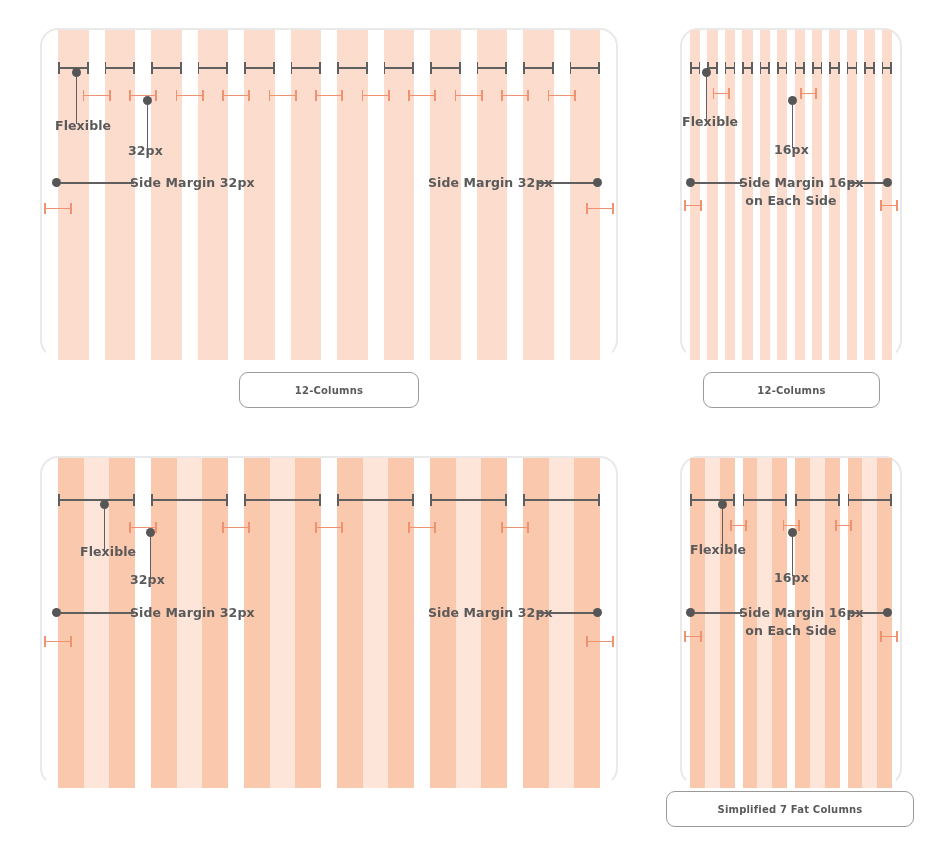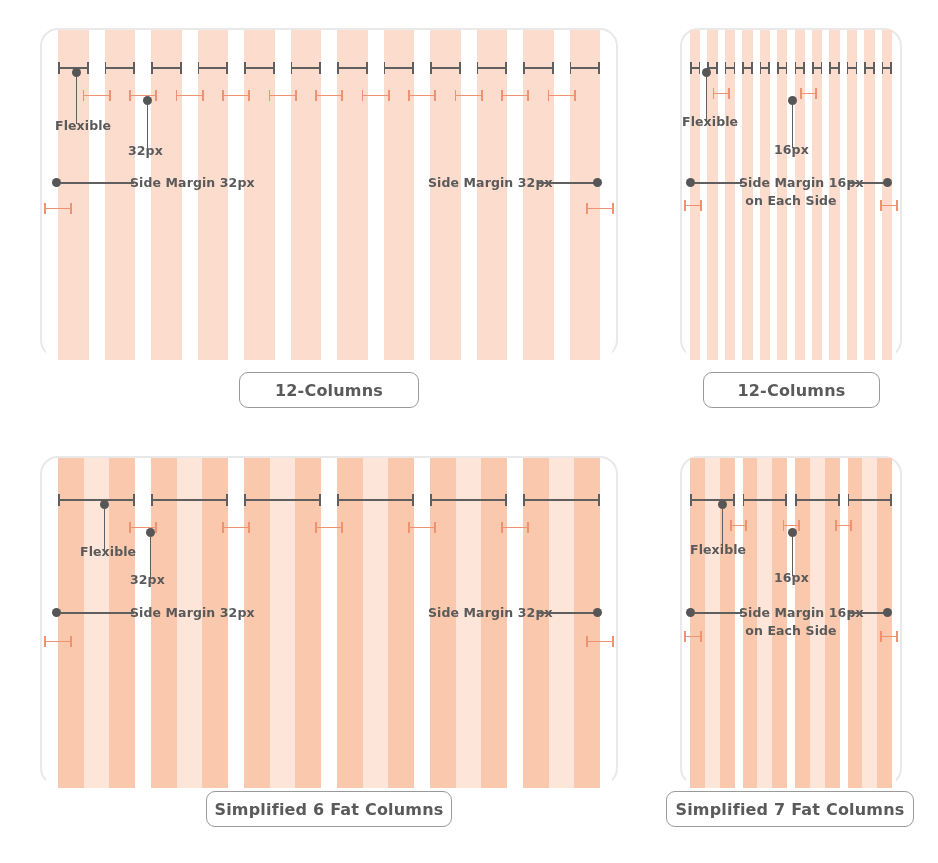--- a/index.html
+++ b/index.html
@@ -58,21 +58,21 @@
   }
   .lbl.c{text-align:center;}
 
   
   .chip{
     position:absolute;
     border:1.6px solid #9a9a9a;
     border-radius:9px;
     box-sizing:border-box;
     display:flex;align-items:center;justify-content:center;
-    font-size:16px;font-weight:bold;color:#5a5a5a;
+    font-size:10px;font-weight:bold;color:#5a5a5a;
     background:#fff;
     letter-spacing:.2px;
   }
 </style>
 </head>
 <body>
 
 <div class="canvas">
 
   <div class="panel" style="left:40px;top:28px;width:578px;height:330px;">
@@ -468,21 +468,20 @@
       <div class="bar"></div>
         <div class="cap l"></div>
         <div class="cap r"></div>
     </div>
     <div class="gap" style="left:546px;top:180px;width:28px;">
       <div class="bar"></div>
         <div class="cap l"></div>
         <div class="cap r"></div>
     </div>
   </div>
-  <div class="chip" style="left:206px;top:791px;width:246px;height:36px;">Simplified 6 Fat Columns</div>
 
   <div class="panel" style="left:680px;top:456px;width:222px;height:330px;">
     <div class="card"></div>
     <div class="card-mask"></div>
     <div class="cols" id="p4cols" style="left:10px;right:10px;top:2px;bottom:-2px;">
         <div class="col" style="left: 0px; width: 44.5px; background: rgb(250, 200, 172);">
           <div class="sub" style="left: 14.8333px; width: 14.8333px; background: rgb(253, 229, 217);"></div>
         </div>
         <div class="col" style="left: 52.5px; width: 44.5px; background: rgb(250, 200, 172);">
           <div class="sub" style="left: 14.8333px; width: 14.8333px; background: rgb(253, 229, 217);"></div>

